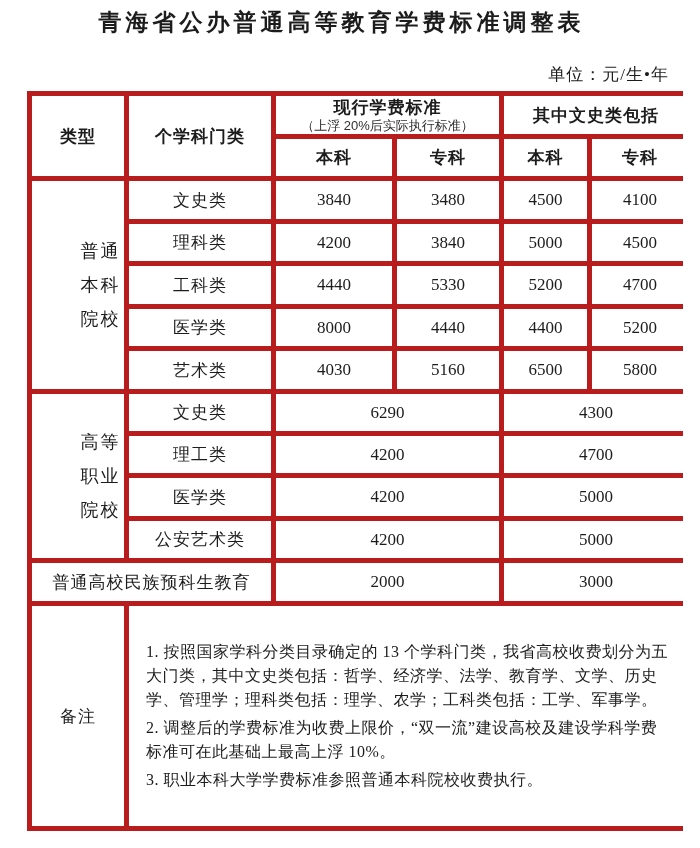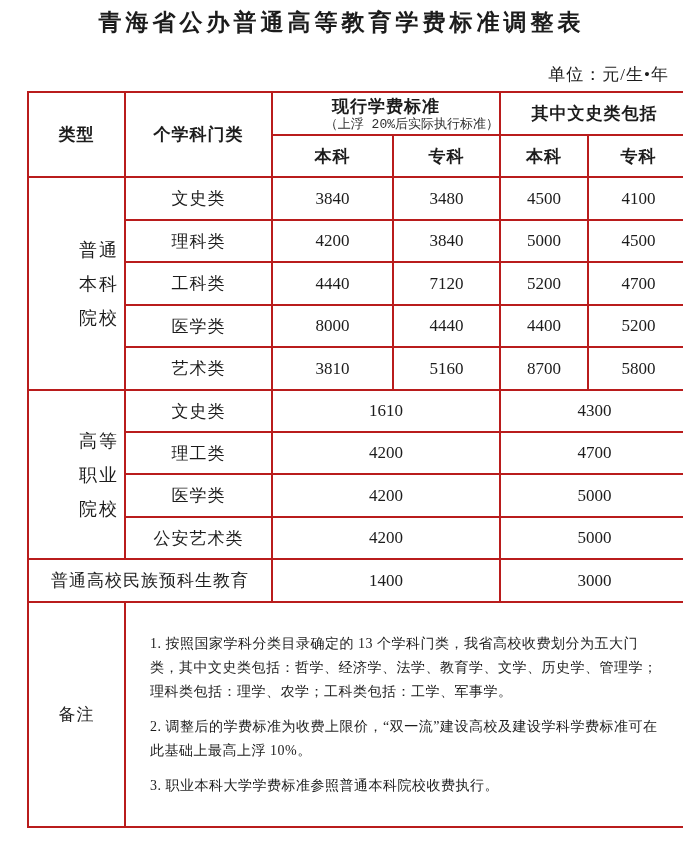--- a/index.html
+++ b/index.html
@@ -27,60 +27,59 @@
     letter-spacing:1px;
   }
   table.fee-table{
     border-collapse:collapse;
     table-layout:fixed;
     margin-left:27px;
     width:661px;
     border:2px solid #222222;
   }
   .fee-table td{
-    border:2px solid #b91c1c;
+    border:5px solid #b91c1c;
     text-align:center;
     vertical-align:middle;
     padding:0;
     font-size:17px;
     overflow:hidden;
   }
   .h43{height:43px;}
   .h42{height:42px;}
   .h225{height:225px;}
   .hd{
     font-family:"Liberation Sans",sans-serif;
     font-weight:bold;
     font-size:17px;
     letter-spacing:1px;
   }
   .gt{font-size:17px;line-height:20px;padding-top:2px;}
   .gn{
-    font-family:Liberation Mono, monospace;
+    font-family:Liberation Sans, sans-serif;
     font-weight:normal;
     font-size:13px;
     line-height:16px;
     letter-spacing:0;
     color:#2e2e2e;
-    text-align:right;
   }
   .lbl{font-size:17px;letter-spacing:1px;}
   .num{font-size:17px;}
   .typecell div{line-height:34px;font-size:18px;letter-spacing:2px;padding-left:45px;}
   .preplabel{font-size:19px;letter-spacing:1px;}
   .sec td{border-top-width:2px;}
   td.adjstart{border-left-width:2px;}
   td.remarks{
     text-align:left;
     vertical-align:middle;
     padding:10px 16px 10px 13px;
   }
   td.remarks p{
-    margin:11px;
-    font-size:14px;
+    margin:4px;
+    font-size:16px;
     line-height:24px;
     letter-spacing:0.5px;
   }
 </style>
 </head>
 <body>
 
 <div class="page">
 
   <h1 class="title">青海省公办普通高等教育学费标准调整表</h1>
@@ -129,67 +128,67 @@
       <tr class="h42">
         <td class="lbl">理科类</td>
         <td class="num">4200</td>
         <td class="num">3840</td>
         <td class="num adjstart">5000</td>
         <td class="num">4500</td>
       </tr>
       <tr class="h43">
         <td class="lbl">工科类</td>
         <td class="num">4440</td>
-        <td class="num">7120</td>
+        <td class="num">5330</td>
         <td class="num adjstart">5200</td>
         <td class="num">4700</td>
       </tr>
       <tr class="h42">
         <td class="lbl">医学类</td>
         <td class="num">8000</td>
         <td class="num">4440</td>
         <td class="num adjstart">4400</td>
         <td class="num">5200</td>
       </tr>
       <tr class="h43">
         <td class="lbl">艺术类</td>
-        <td class="num">3810</td>
+        <td class="num">4030</td>
         <td class="num">5160</td>
-        <td class="num adjstart">8700</td>
+        <td class="num adjstart">6500</td>
         <td class="num">5800</td>
       </tr>
 
       <tr class="h42 sec">
         <td rowspan="4" class="typecell">
           <div>高等职业</div>
           <div>院校</div>
         </td>
         <td class="lbl">文史类</td>
-        <td colspan="2" class="num">1610</td>
+        <td colspan="2" class="num">6290</td>
         <td colspan="2" class="num adjstart">4300</td>
       </tr>
       <tr class="h42">
         <td class="lbl">理工类</td>
         <td colspan="2" class="num">4200</td>
         <td colspan="2" class="num adjstart">4700</td>
       </tr>
       <tr class="h43">
         <td class="lbl">医学类</td>
         <td colspan="2" class="num">4200</td>
         <td colspan="2" class="num adjstart">5000</td>
       </tr>
       <tr class="h42">
         <td class="lbl">公安艺术类</td>
         <td colspan="2" class="num">4200</td>
         <td colspan="2" class="num adjstart">5000</td>
       </tr>
 
       <tr class="h43 sec">
         <td colspan="2" class="preplabel">普通高校民族预科生教育</td>
-        <td colspan="2" class="num">1400</td>
+        <td colspan="2" class="num">2000</td>
         <td colspan="2" class="num adjstart">3000</td>
       </tr>
 
       <tr class="h225 sec">
         <td class="lbl">备注</td>
         <td colspan="5" class="remarks">
           <p>1. 按照国家学科分类目录确定的 13 个学科门类，我省高校收费划分为五大门类，其中文史类包括：哲学、经济学、法学、教育学、文学、历史学、管理学；理科类包括：理学、农学；工科类包括：工学、军事学。</p>
           <p>2. 调整后的学费标准为收费上限价，“双一流”建设高校及建设学科学费标准可在此基础上最高上浮 10%。</p>
           <p>3. 职业本科大学学费标准参照普通本科院校收费执行。</p>
         </td>

